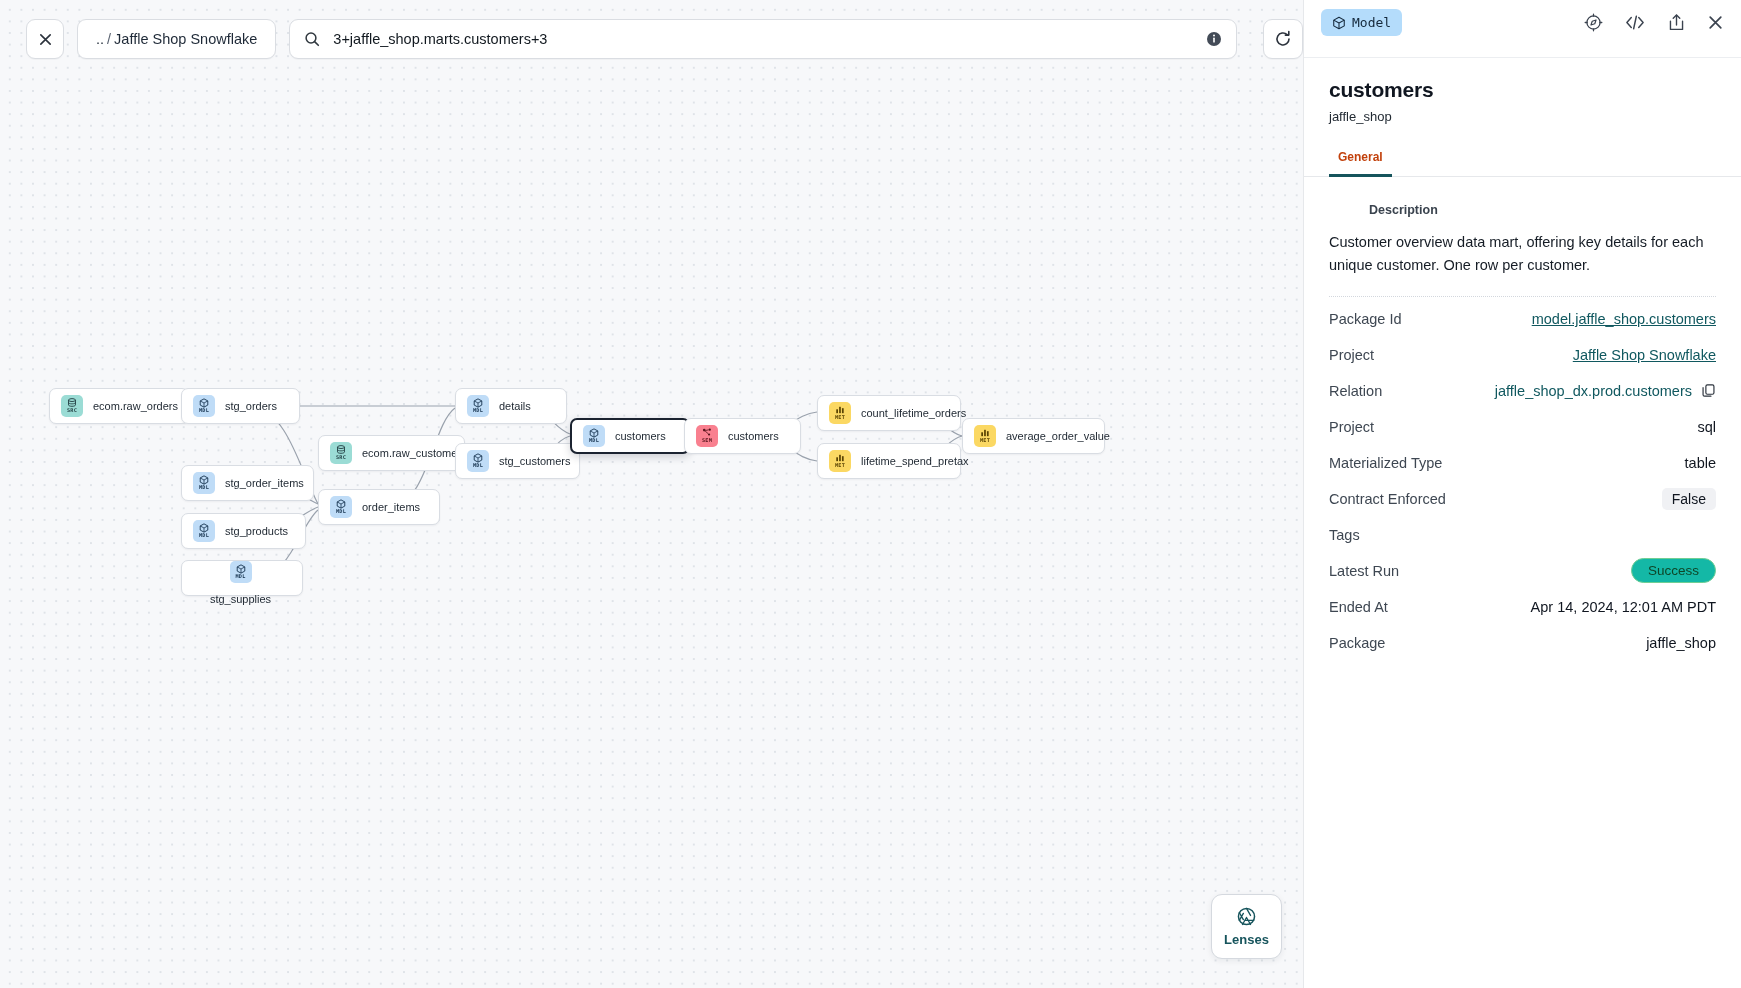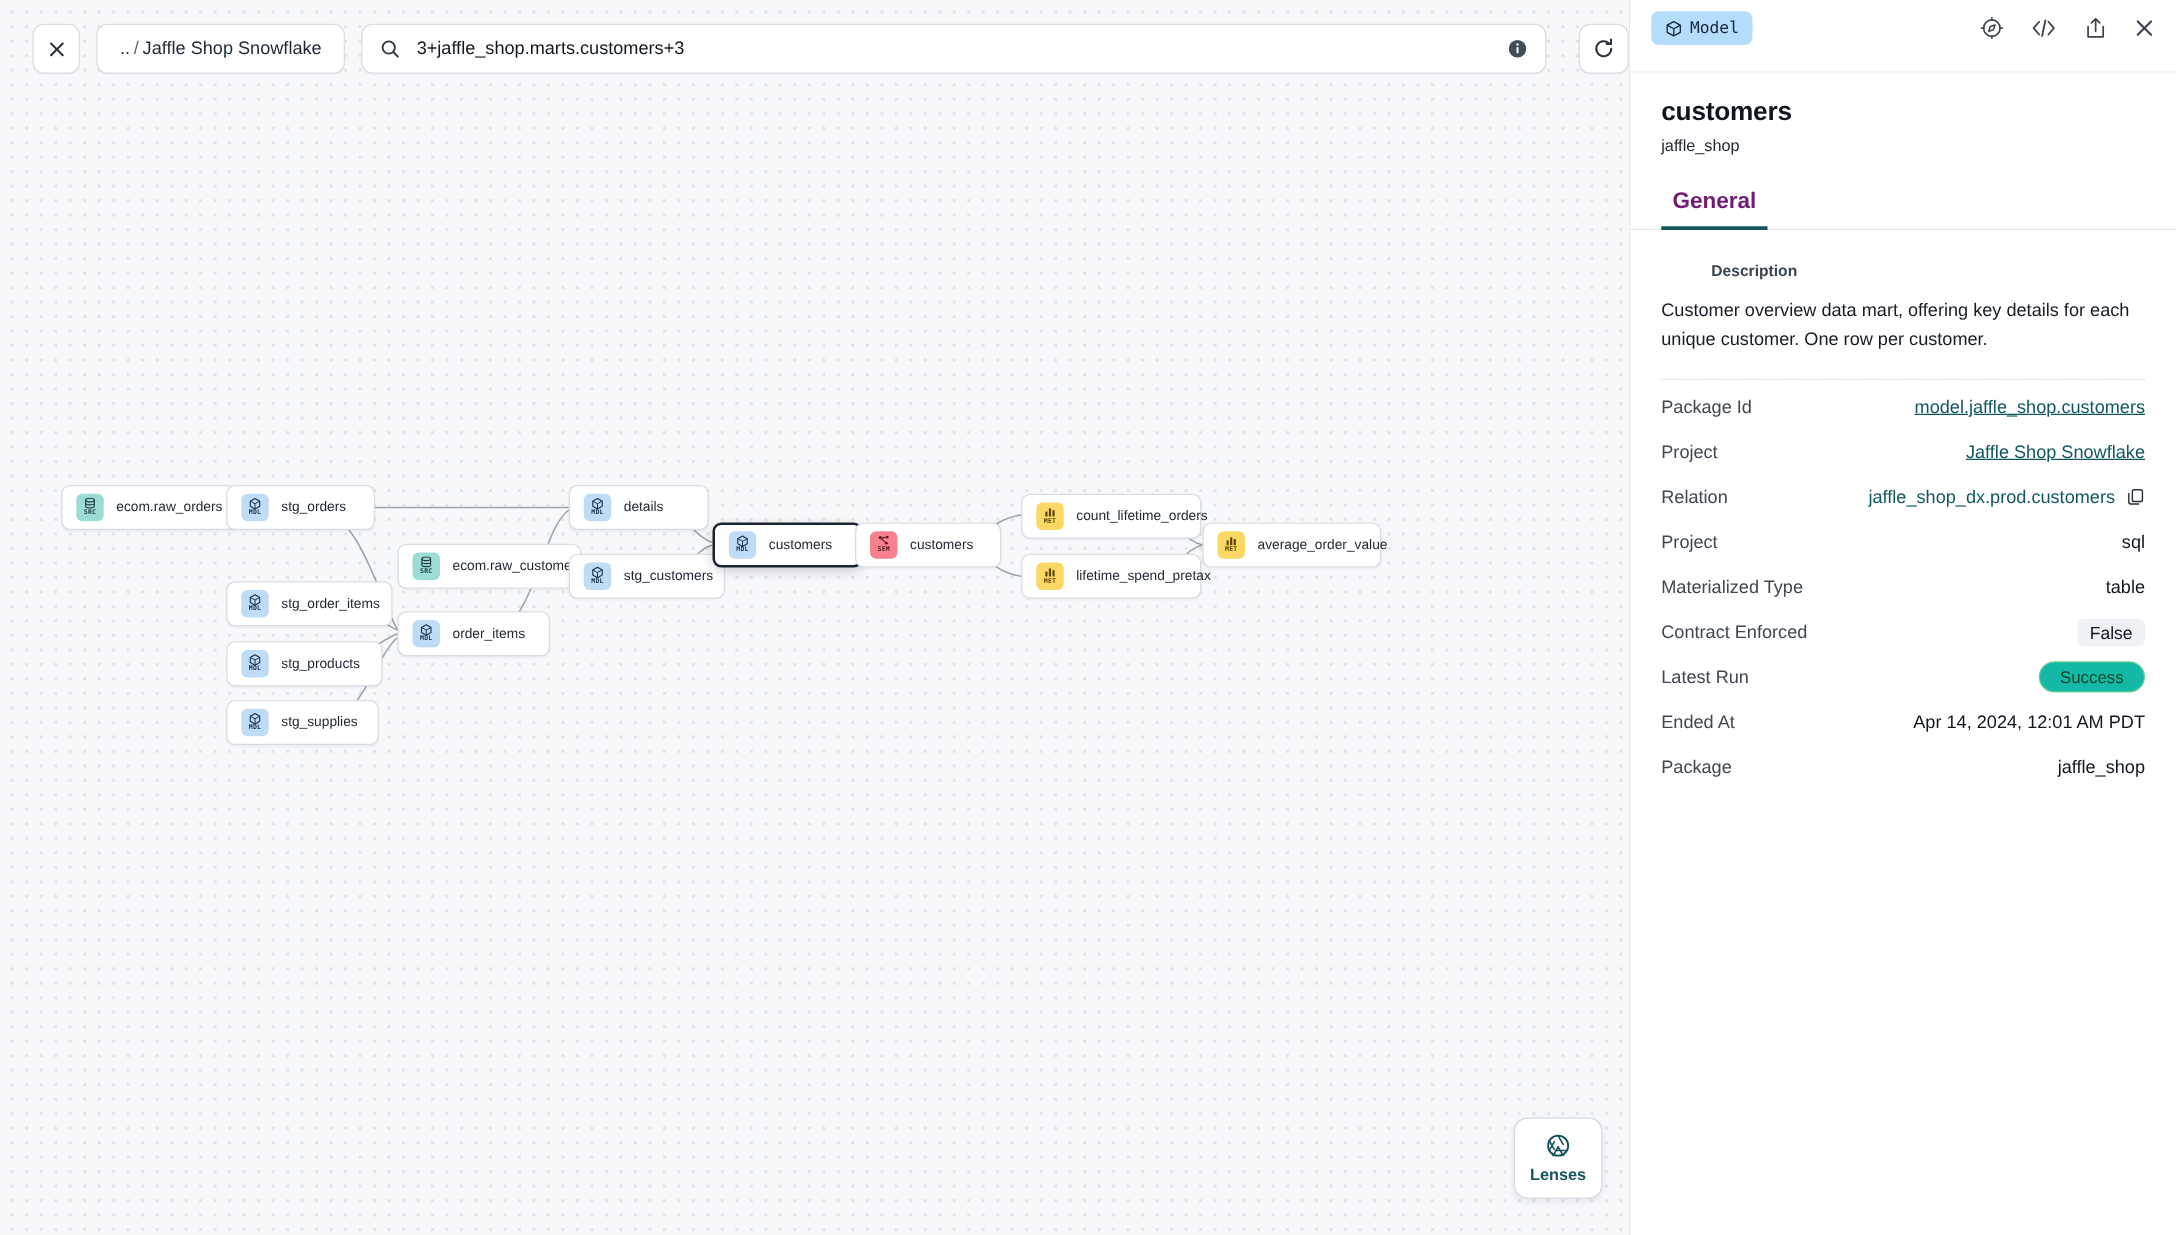--- a/index.html
+++ b/index.html
@@ -106,21 +106,21 @@
   #panel-actions { margin-left: auto; display: flex; align-items: center; gap: 21px; }
   .p-act { cursor: pointer; display: flex; align-items: center; }
   #panel-head { padding: 20px 25px 0 25px; }
   #panel-title { font-size: 21px; font-weight: 700; color: #101620; letter-spacing: -.2px; }
   #panel-subtitle { font-size: 13px; color: #222a33; margin-top: 7px; }
   #tabs {
     display: flex; gap: 0; padding: 0 25px; margin-top: 26px;
     border-bottom: 1px solid #e6e8eb;
   }
   .tab {
-    font-size: 18px; color: #701a75; font-weight: 600; padding: 0 9px 10px 9px;
+    font-size: 12px; color: #c2410c; font-weight: 600; padding: 0 9px 10px 9px;
     border-bottom: 3px solid #16545c; cursor: pointer; margin-bottom: -1px;
   }
   #panel-body { padding: 26px 25px 0 25px; overflow-y: auto; flex: 1; }
   #desc-label { font-size: 12.5px; font-weight: 700; color: #3a434e; padding-left: 40px; }
   #desc-text { font-size: 14.5px; color: #151c25; line-height: 1.62; margin-top: 14px; }
   #desc-divider { border-top: 1px dotted #d3d7dd; margin: 18px 0 4px 0; }
   .prop-row {
     display: flex; align-items: center; justify-content: space-between;
     min-height: 36px; padding: 5px 0;
   }
@@ -256,21 +256,21 @@
             <span class="bg-ico">
               <svg width="10" height="10" viewBox="0 0 14 14">
                 <path d="M7 1.2 L12.3 4.1 L12.3 9.9 L7 12.8 L1.7 9.9 L1.7 4.1 Z" stroke="currentColor" stroke-width="1.25" fill="none" stroke-linejoin="round"></path>
                 <path d="M1.7 4.1 L7 7 L12.3 4.1 M7 7 L7 12.8" stroke="currentColor" stroke-width="1.1" fill="none"></path>
               </svg>
             </span>
             <span class="bg-txt">MDL</span>
           </span>
           <span class="node-label">stg_products</span>
         </div>
-        <div class="node" style="left: 181px; top: 560px; width: 122px;">
+        <div class="node" style="left: 181px; top: 560px; width: 122px; flex-direction: column;">
           <span class="badge mdl">
             <span class="bg-ico">
               <svg width="10" height="10" viewBox="0 0 14 14">
                 <path d="M7 1.2 L12.3 4.1 L12.3 9.9 L7 12.8 L1.7 9.9 L1.7 4.1 Z" stroke="currentColor" stroke-width="1.25" fill="none" stroke-linejoin="round"></path>
                 <path d="M1.7 4.1 L7 7 L12.3 4.1 M7 7 L7 12.8" stroke="currentColor" stroke-width="1.1" fill="none"></path>
               </svg>
             </span>
             <span class="bg-txt">MDL</span>
           </span>
           <span class="node-label">stg_supplies</span>
@@ -491,20 +491,26 @@
               <span>table</span>
             </div>
           </div>
           <div class="prop-row">
             <div class="prop-key">Contract Enforced</div>
             <div class="prop-val">
               <span class="chip-grey">False</span>
             </div>
           </div>
           <div class="prop-row">
+            <div class="prop-key">Tags</div>
+            <div class="prop-val">
+              <span></span>
+            </div>
+          </div>
+          <div class="prop-row">
             <div class="prop-key">Latest Run</div>
             <div class="prop-val">
               <span class="chip-green">Success</span>
             </div>
           </div>
           <div class="prop-row">
             <div class="prop-key">Ended At</div>
             <div class="prop-val">
               <span>Apr 14, 2024, 12:01 AM PDT</span>
             </div>

